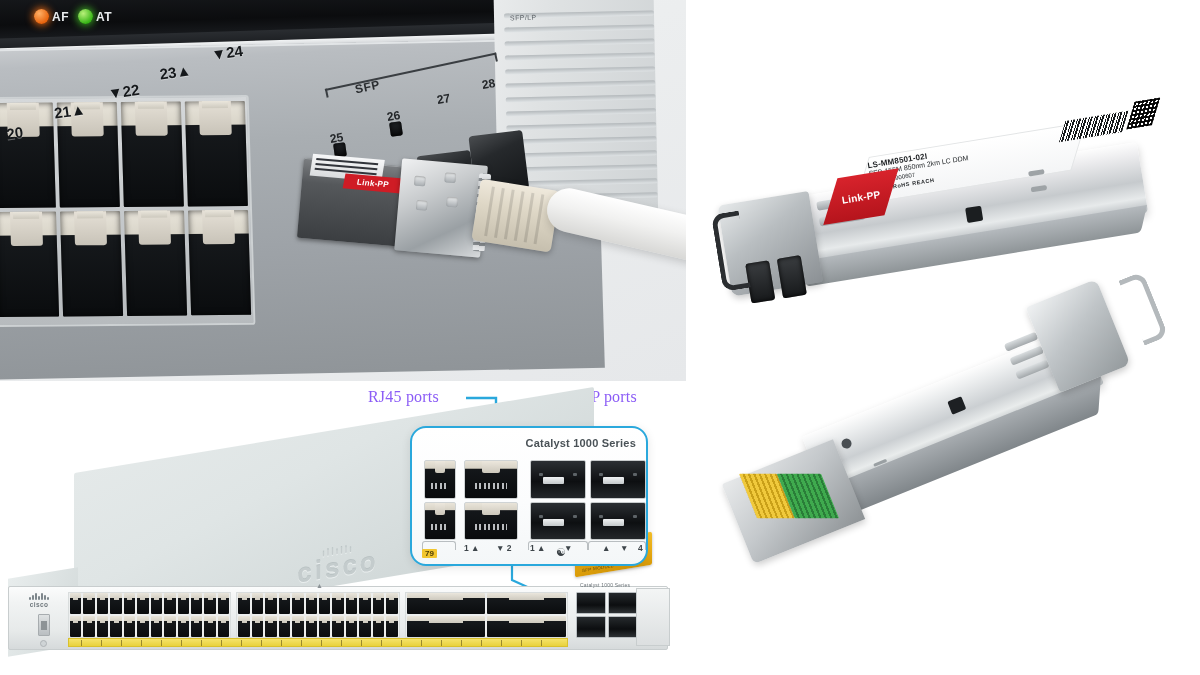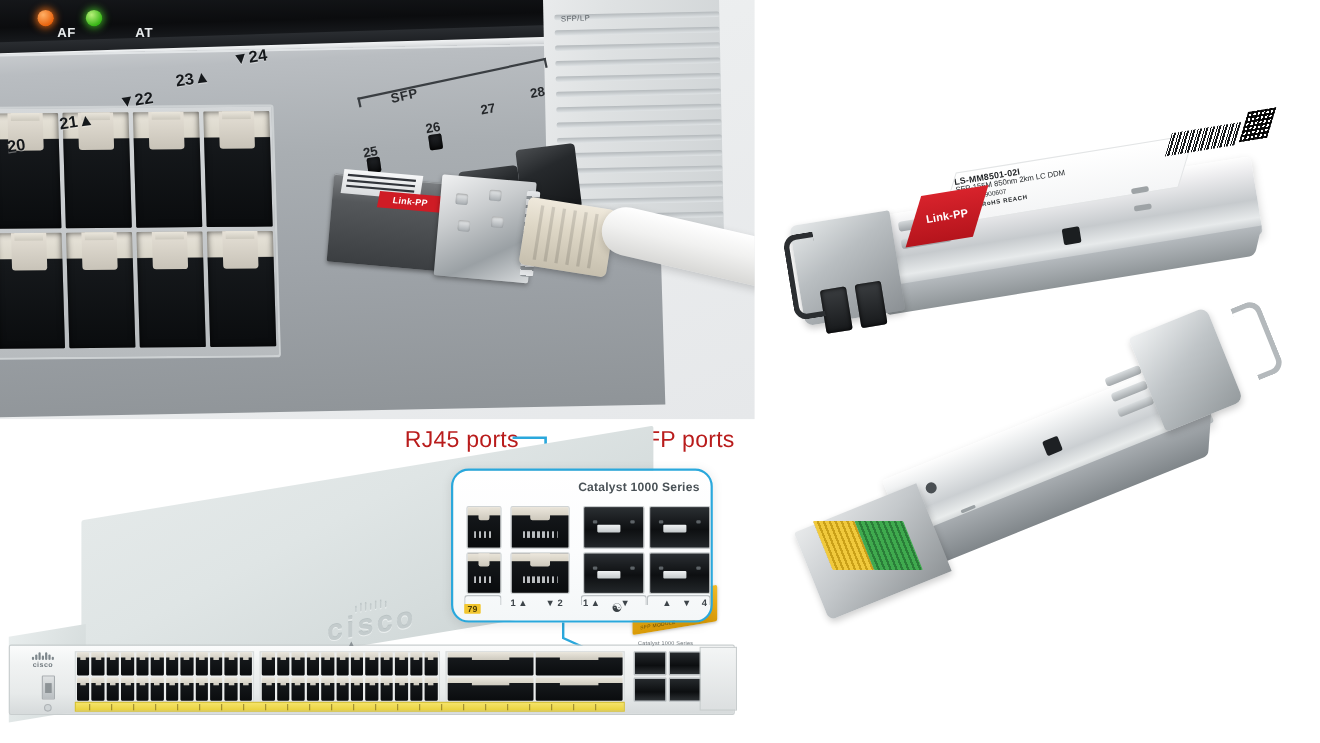--- a/index.html
+++ b/index.html
@@ -28,23 +28,23 @@
   .cu-dark-top2{
     position:absolute; left:-30px; top:30px; width:600px; height:22px;
     background:linear-gradient(180deg,#2a2d31 0%,#121417 100%);
     transform:rotate(-1.8deg);
   }
   .led{ position:absolute; width:15px; height:15px; border-radius:50%; top:9px; }
   .led.orange{ left:34px; background:radial-gradient(circle at 35% 30%,#ffb066,#e8630d 70%);
     box-shadow:0 0 7px 2px rgba(240,110,20,.75); }
   .led.green{ left:78px; background:radial-gradient(circle at 35% 30%,#b8f07a,#37b516 70%);
     box-shadow:0 0 7px 2px rgba(70,200,40,.7); }
-  .led-txt{ position:absolute; top:23px; color:#e9ecee; font-size:12px; font-weight:700;
+  .led-txt{ position:absolute; top:10px; color:#e9ecee; font-size:12px; font-weight:700;
     letter-spacing:.5px; font-family:"Liberation Sans", sans-serif; }
-  .led-txt.af{ left:52px; } .led-txt.at{ left:96px;padding-left:27px; }
+  .led-txt.af{ left:52px; } .led-txt.at{ left:96px; }
 
   
   .cu-face{
     position:absolute; left:-40px; top:44px; width:640px; height:330px;
     background:linear-gradient(178deg,#c9cccf 0%,#b9bdc1 6%,#a9aeb2 30%,#9ea3a8 60%,#8f9498 100%);
     transform:rotate(-1.7deg) skewY(0.6deg);
     box-shadow:inset 0 2px 0 #e2e5e7;
   }
   .cu-face-top-edge{
     position:absolute; left:-40px; top:40px; width:640px; height:8px;
@@ -308,22 +308,22 @@
   }
   .co-underline{ position:absolute; height:9px; border:1.5px solid #b9bec1;
     border-bottom:none; border-radius:3px 3px 0 0; bottom:14px; }
   .co-antenna{ position:absolute; left:144px; bottom:5px; font-size:11px; color:#3a4145; }
 
   
   .leader{ position:absolute; left:0; top:0; width:700px; height:297px; pointer-events:none; }
 
   
   .anno{
-    position:absolute; font-size:21px; color:#b91c1c; letter-spacing:.2px;
-    font-family:Liberation Sans, sans-serif; white-space:nowrap;
+    position:absolute; font-size:16px; color:#8b5cf6; letter-spacing:.2px;
+    font-family:Liberation Serif, serif; white-space:nowrap;
   }
   .anno.rj{ left:368px; top:10px; }
   .anno.sfp{ left:573px; top:10px; }
 
   
   .modules{ position:absolute; left:700px; top:0; width:500px; height:675px; background:#fff; }
 
   .mod{ position:absolute; }
   
   .mod-a{ left:20px; top:125px; width:460px; height:230px; transform:rotate(-9.2deg); }

